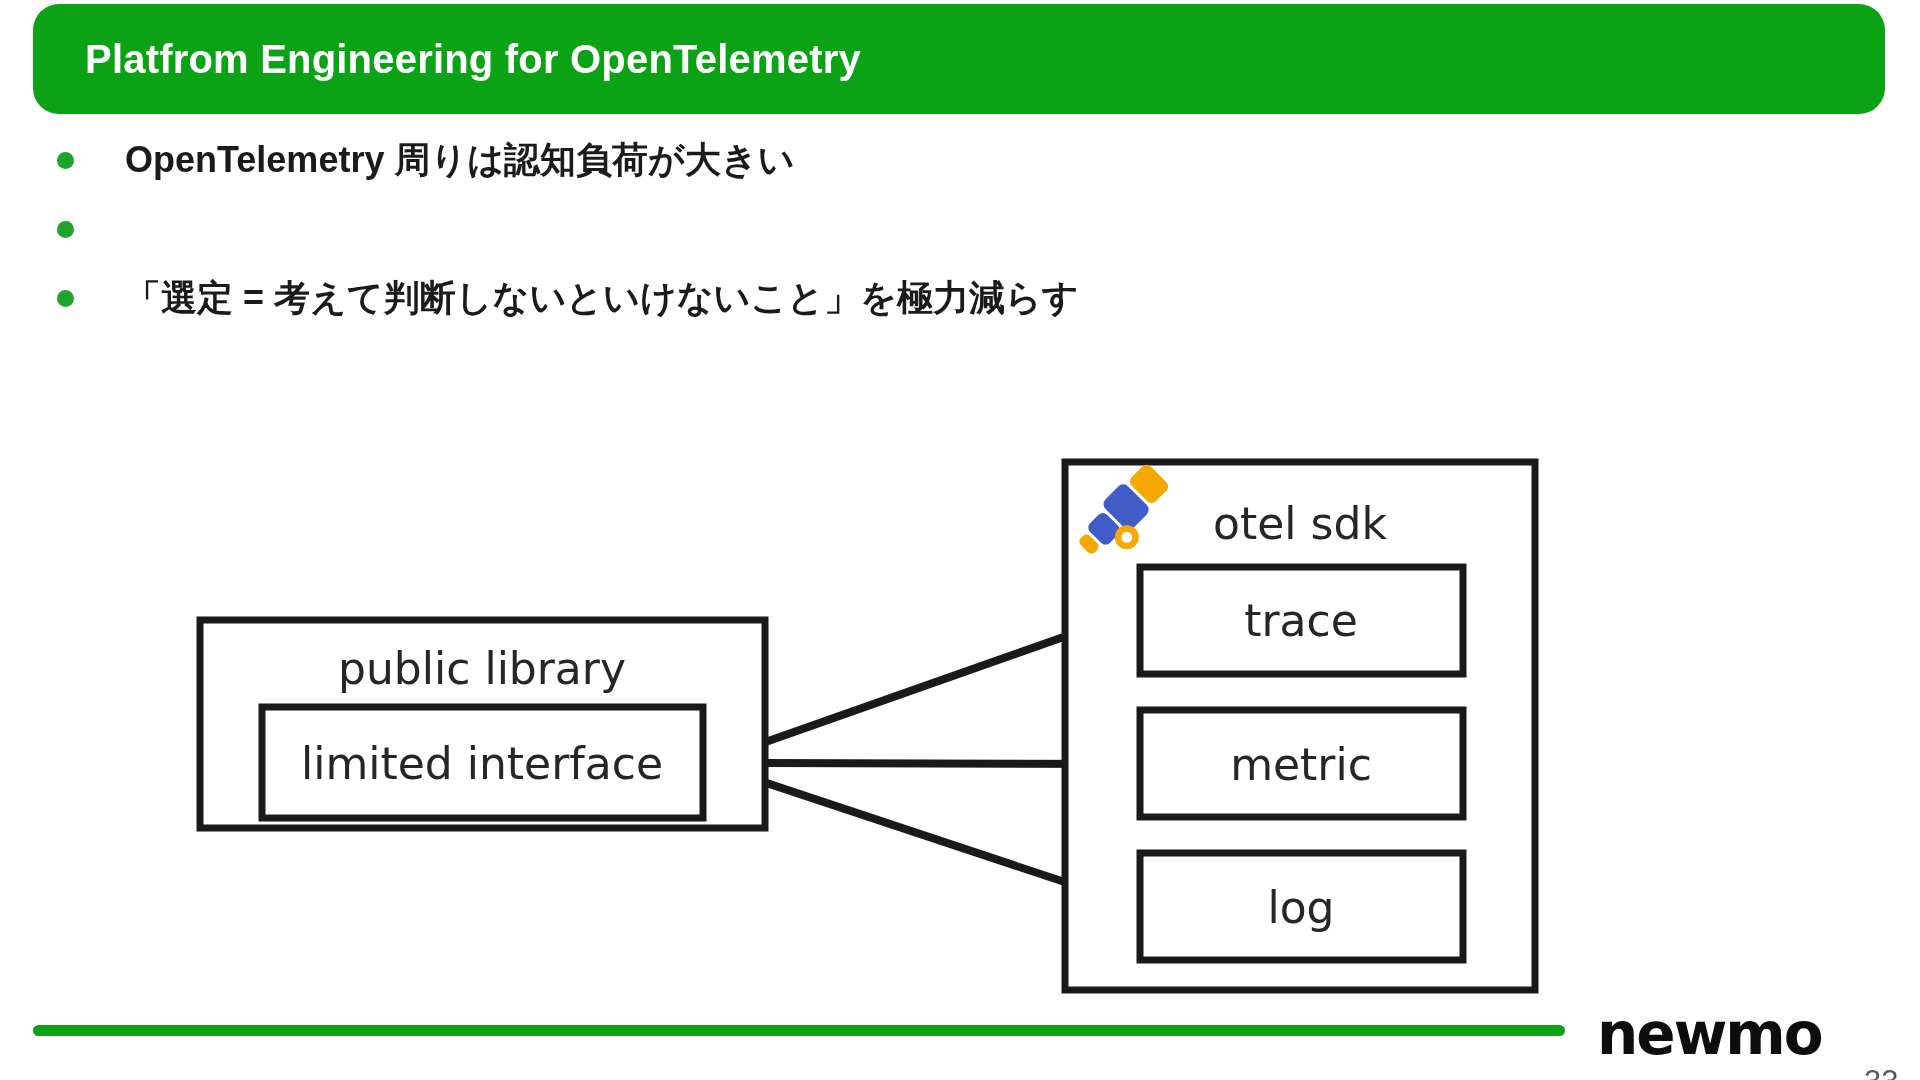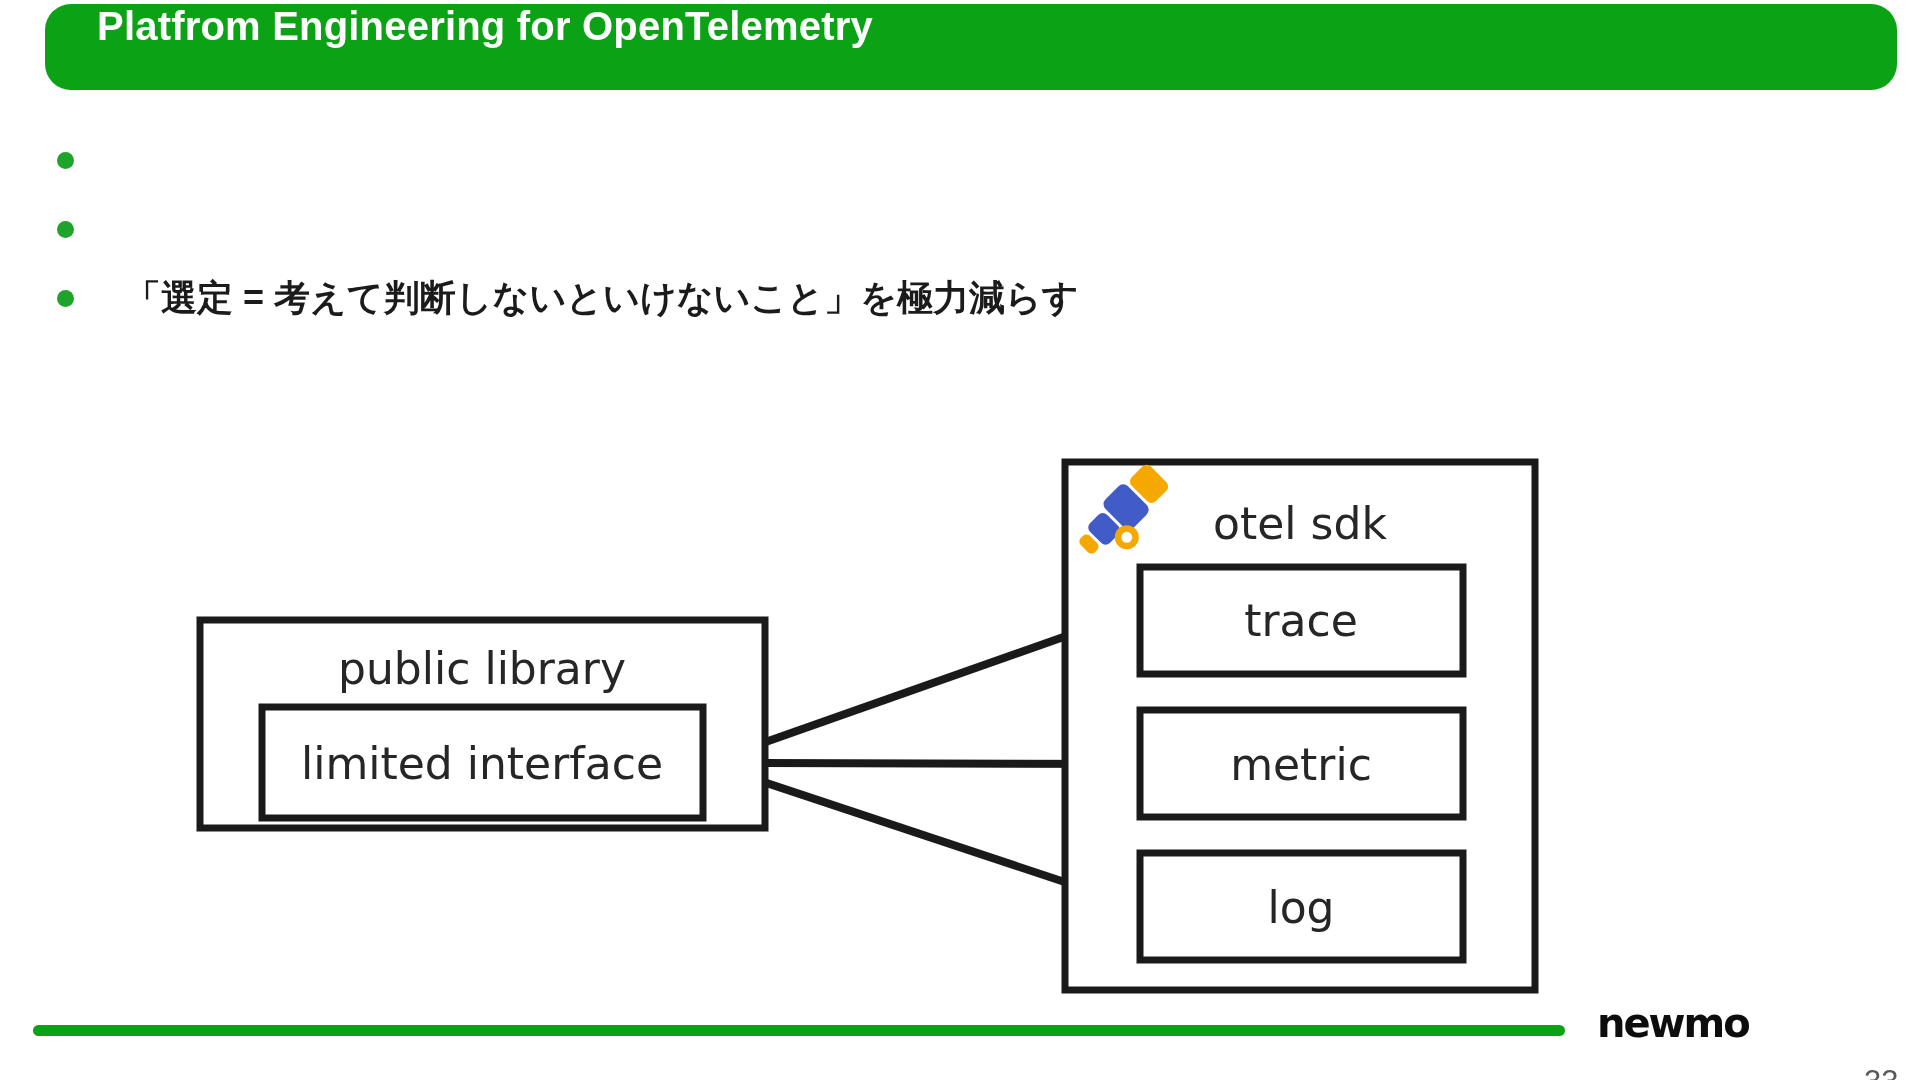--- a/index.html
+++ b/index.html
@@ -2,23 +2,23 @@
 <html><head>
 <meta charset="utf-8">
 <style>
   html,body{margin:0;padding:0;background:#e8e8e8;}
   .slide{
     position:relative;width:1920px;height:1080px;background:#ffffff;overflow:hidden;
     font-family:"Liberation Sans","DejaVu Sans",sans-serif;
   }
   
   .header-bar{
-    position:absolute;left:33px;top:4px;width:1852px;height:86px;
+    position:absolute;left:33px;top:4px;width:1852px;height:110px;
     background:#0BA315;border-radius:26px;
-    display:flex;align-items:flex-start;margin-left:12px;
+    display:flex;align-items:center;
   }
   .header-title{
     color:#ffffff;font-size:40px;font-weight:700;padding-left:52px;
     letter-spacing:0.2px;
   }
   
   .bullets{position:absolute;left:57px;top:126px;width:1500px;}
   .bullet-row{display:flex;align-items:center;height:69px;}
   .bullet-dot{
     width:17px;height:17px;border-radius:50%;background:#1FA42B;
@@ -37,39 +37,40 @@
   .box{fill:#ffffff;stroke:#1a1a1a;stroke-width:7;}
   .conn{stroke:#1a1a1a;stroke-width:8;fill:none;}
   
   .footer-line{
     position:absolute;left:33px;top:1025px;width:1532px;height:11px;
     background:#0BA315;border-radius:6px;
   }
   .brand{
     position:absolute;left:1597px;top:1000px;
     font-family:"DejaVu Sans","Liberation Sans",sans-serif;
-    font-size:40px;font-weight:800;color:#0d0d0d;letter-spacing:-2px;
+    font-size:58px;font-weight:800;color:#0d0d0d;letter-spacing:-2px;
   }
   .page-number{
     position:absolute;left:1864px;top:1064px;
     font-size:31px;color:#595959;font-weight:400;
   }
 </style>
 </head>
 <body>
 
 <div class="slide">
 
   <div class="header-bar">
     <div class="header-title">Platfrom Engineering for OpenTelemetry</div>
   </div>
 
   <div class="bullets">
     <div class="bullet-row">
       <span class="bullet-dot"></span>
+      <span class="bullet-text">OpenTelemetry 周りは認知負荷が大きい</span>
     </div>
     <div class="bullet-row">
       <span class="bullet-dot"></span>
     </div>
     <div class="bullet-row">
       <span class="bullet-dot"></span>
       <span class="bullet-text">「選定 = 考えて判断しないといけないこと」を極力減らす</span>
     </div>
   </div>
 

